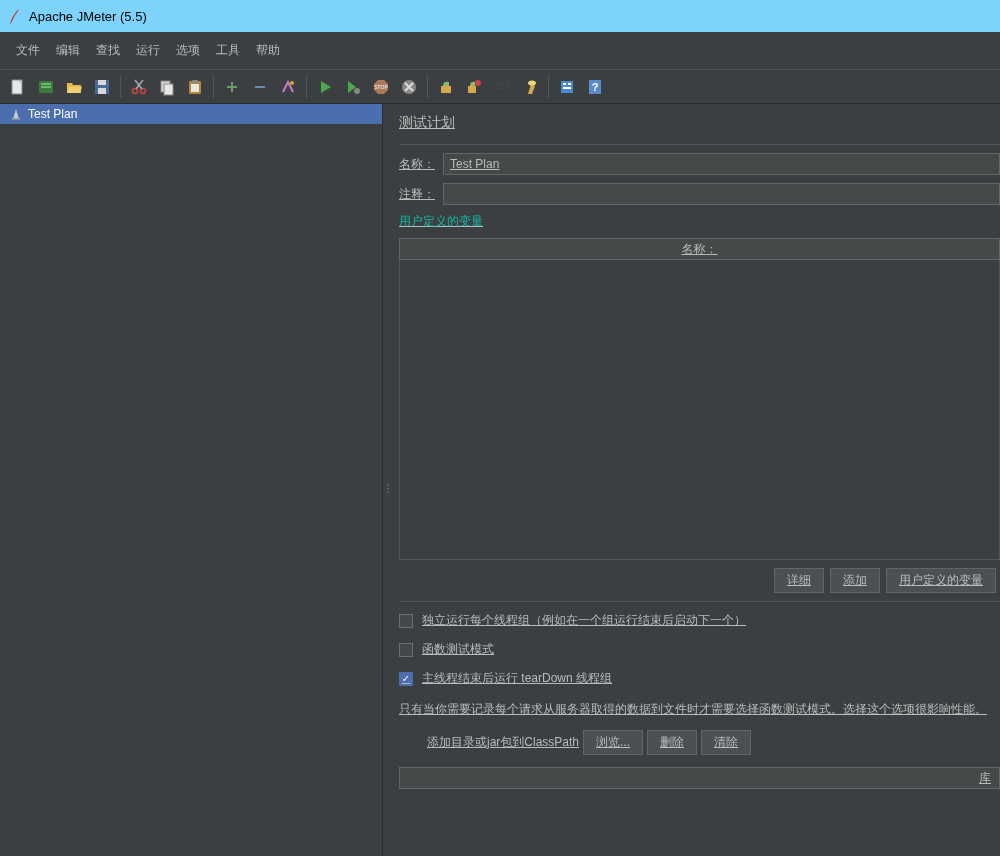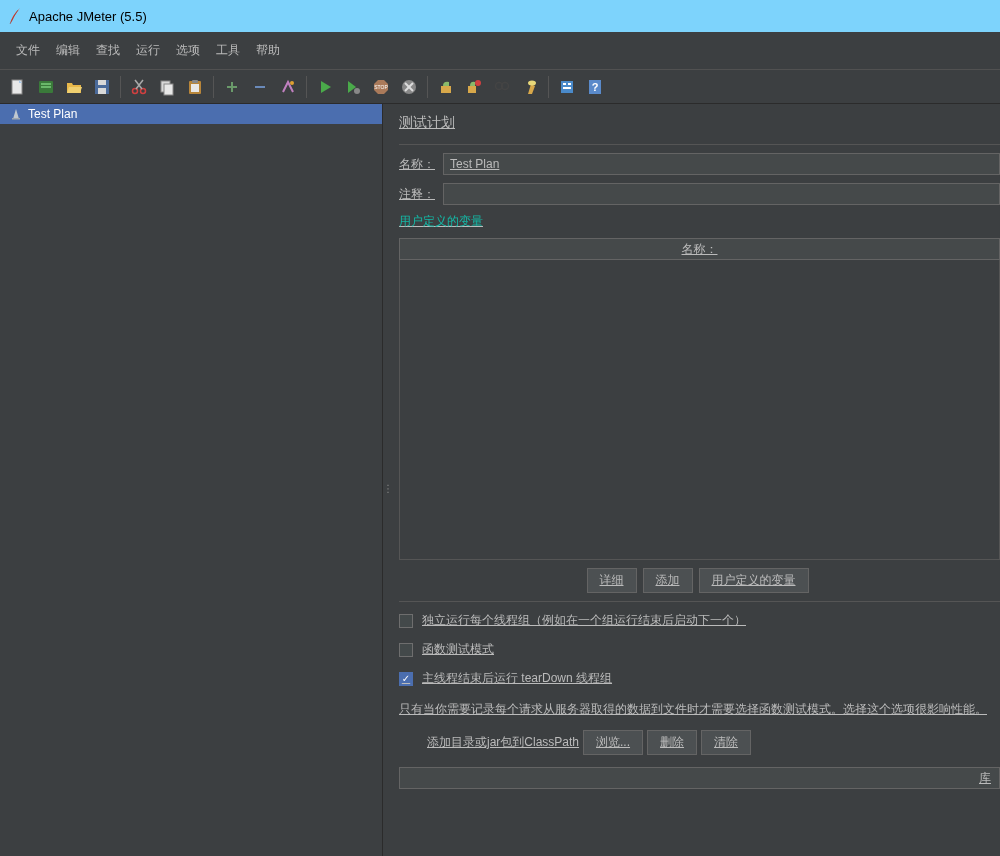--- a/index.html
+++ b/index.html
@@ -31,21 +31,21 @@
 .hr { height: 1px; background: #555; }
 
 .form-row { display: flex; align-items: center; gap: 8px; }
 .form-label { color: #bbbbbb; min-width: 36px; }
 .form-input { flex: 1; background: #45494a; border: 1px solid #646464; color: #bbbbbb; height: 22px; padding: 0 6px; font-size: 12px; }
 
 .section-title { text-align: left; color: #14b8a6; padding-right: 0; }
 .var-header { background: #45494a; border: 1px solid #646464; height: 22px; display: flex; align-items: center; justify-content: center; color: #bbbbbb; }
 .var-body { height: 300px; background: #3c3f41; border: 1px solid #555; border-top: none; }
 
-.btn-row { display: flex; justify-content: center; gap: 6px; padding-right: 4px; }
+.btn-row { display: flex; justify-content: flex-end; gap: 6px; padding-right: 4px; }
 .btn { background: #4c5052; border: 1px solid #646464; color: #bbbbbb; padding: 3px 12px; cursor: pointer; font-size: 12px; }
 
 .check-row { display: flex; align-items: center; gap: 9px; padding: 2px 0; }
 .checkbox { width: 14px; height: 14px; border: 1px solid #6e6e6e; background: #43494a; display: flex; align-items: center; justify-content: center; cursor: pointer; }
 .checkbox.checked { background: #4b6eaf; border-color: #4b6eaf; }
 .checkbox.checked::after { content: "✓"; color: #fff; font-size: 10px; line-height: 1; }
 
 .desc-text { color: #bbbbbb; font-size: 12px; padding: 4px 0; }
 
 .classpath-row { display: flex; align-items: center; gap: 4px; margin-left: 28px; }

